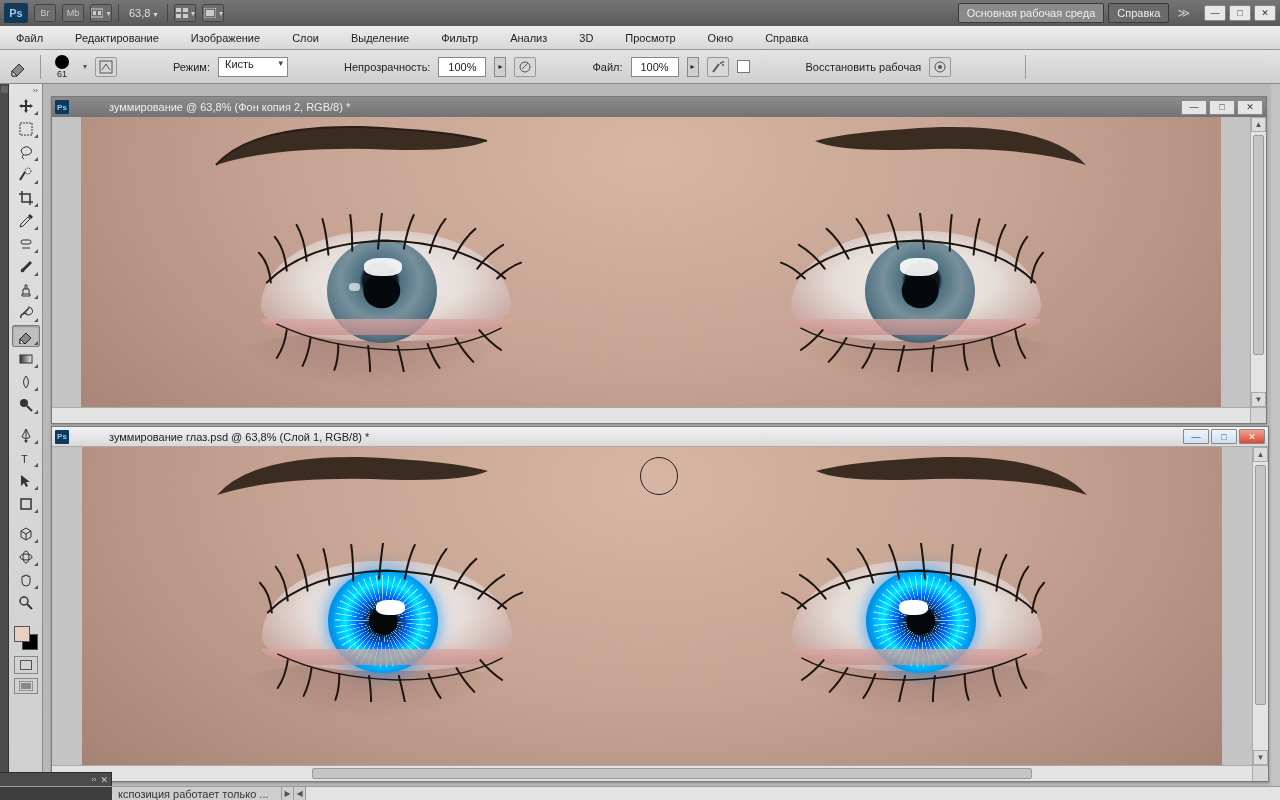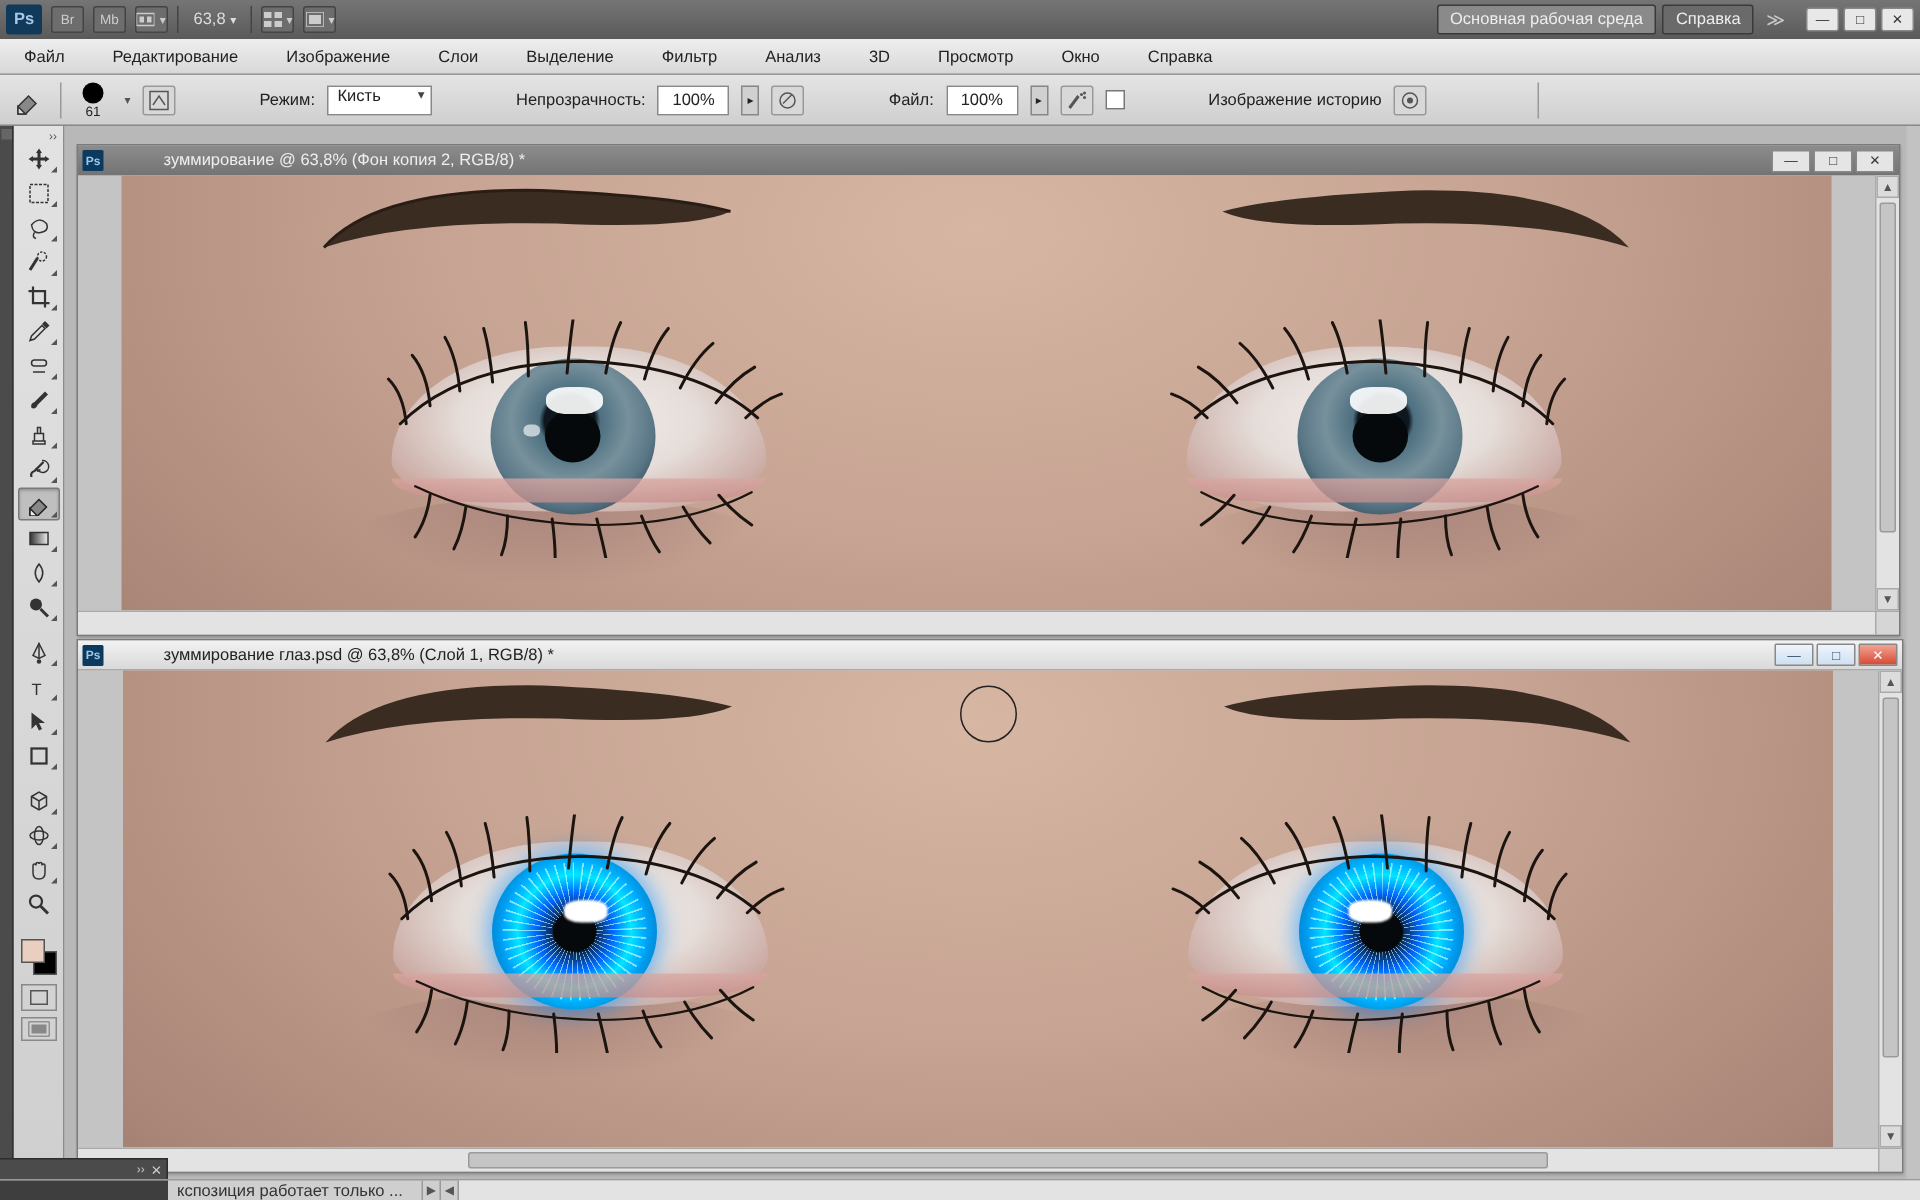--- a/index.html
+++ b/index.html
@@ -216,21 +216,21 @@
   <div class="iconbtn">
     <svg width="14" height="14">
         <path d="M2 12 L8 4" stroke="#555" stroke-width="2"></path>
         <circle cx="10" cy="3" r="1" fill="#555"></circle>
         <circle cx="12" cy="5" r="1" fill="#555"></circle>
         <circle cx="12" cy="2" r="1" fill="#555"></circle>
       </svg>
   </div>
 
   <div class="chk"></div>
-  <span class="lbl">Изображение историю</span>
+  <span class="lbl">Восстановить рабочая</span>
   <div class="iconbtn">
     <svg width="14" height="14">
         <circle cx="7" cy="7" r="5" fill="none" stroke="#555"></circle>
         <circle cx="7" cy="7" r="2" fill="#555"></circle>
       </svg>
   </div>
   <div class="vsep" style="margin-left:auto"></div>
   <div style="width:240px;height:100%;"></div>
 </div>
 

